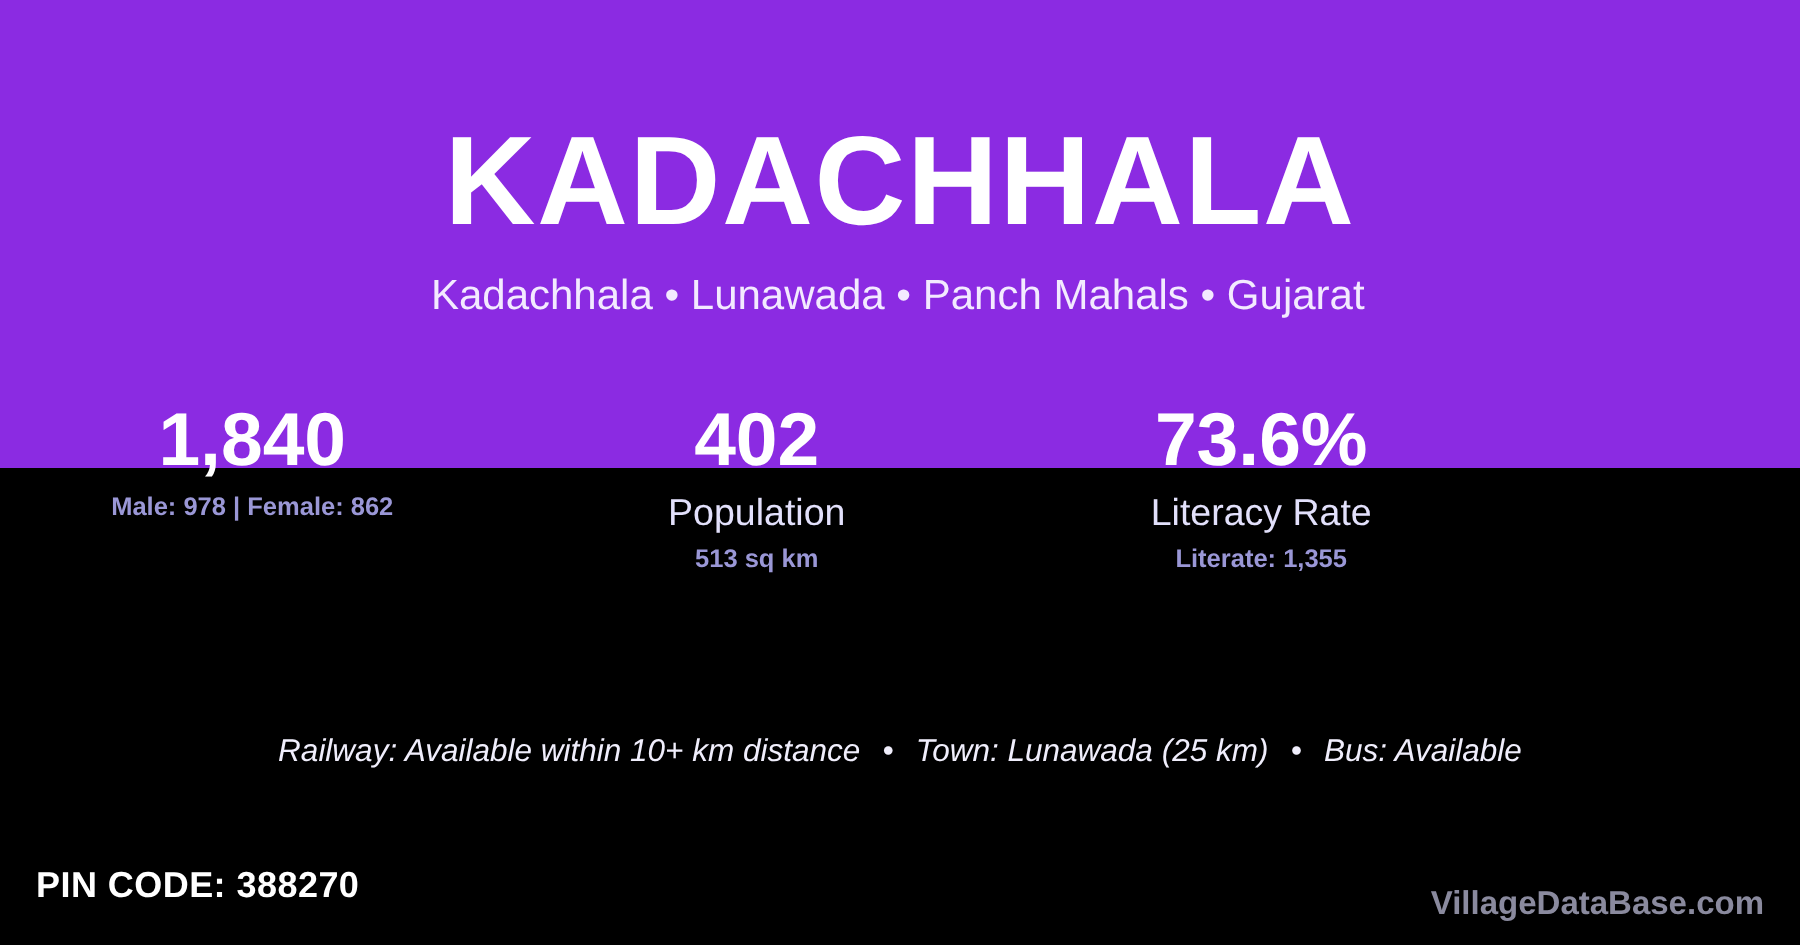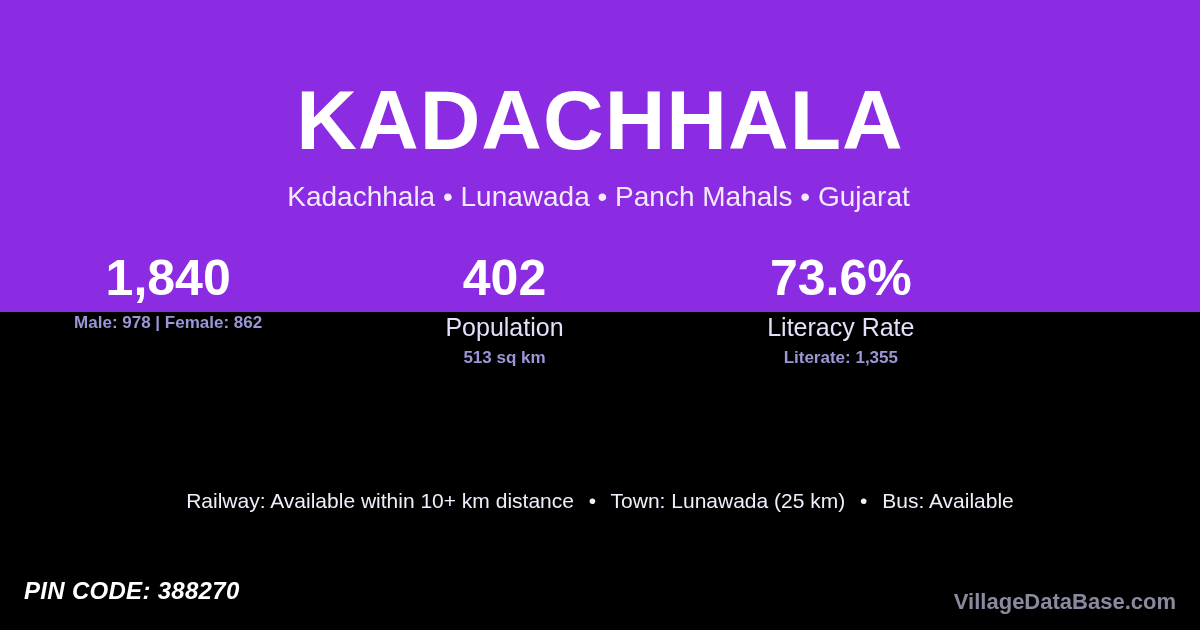--- a/index.html
+++ b/index.html
@@ -50,21 +50,21 @@
     color: #f3eaff;
     font-size: 28px;
     font-weight: normal;
     line-height: 1;
     white-space: nowrap;
   }
   
   .stats {
     position: absolute;
     left: 0;
-    top: 249px;
+    top: 264px;
     width: 1009px;
     display: flex;
   }
   .stat {
     flex: 1 1 0;
     text-align: center;
   }
   .stat-value {
     color: #ffffff;
     font-size: 50px;
@@ -93,37 +93,37 @@
   .amenities {
     position: absolute;
     left: 0;
     top: 487px;
     width: 1200px;
     text-align: center;
     color: #f0eefc;
     font-size: 21px;
     line-height: 28px;
     white-space: nowrap;
+    font-style: italic;
   }
   .amenities .sep {
     padding: 0 9px;
     color: #f0eefc;
   }
   
   .pin-code {
     position: absolute;
     left: 24px;
     top: 576px;
     color: #ffffff;
     font-size: 24px;
     font-weight: bold;
     letter-spacing: 0.3px;
     line-height: 30px;
     white-space: nowrap;
-    font-style: italic;
   }
   .brand {
     position: absolute;
     right: 24px;
     top: 588px;
     color: #8a8a9e;
     font-size: 22px;
     font-weight: bold;
     line-height: 28px;
     white-space: nowrap;

